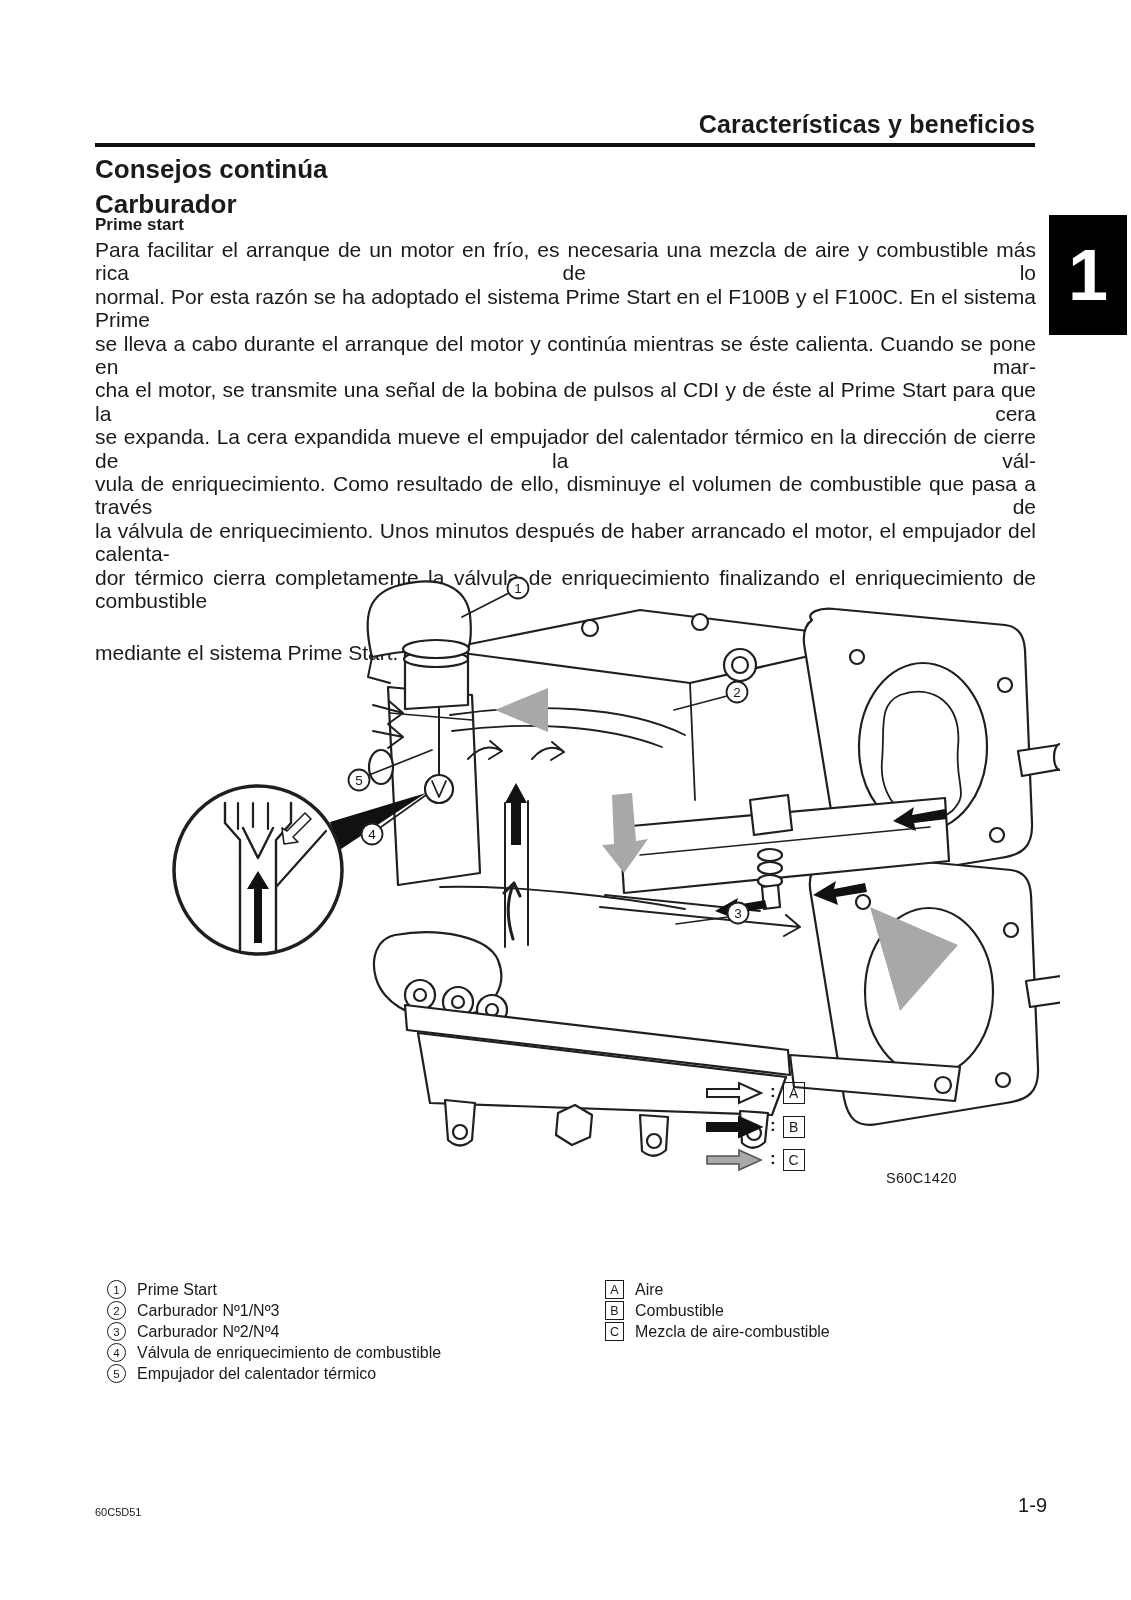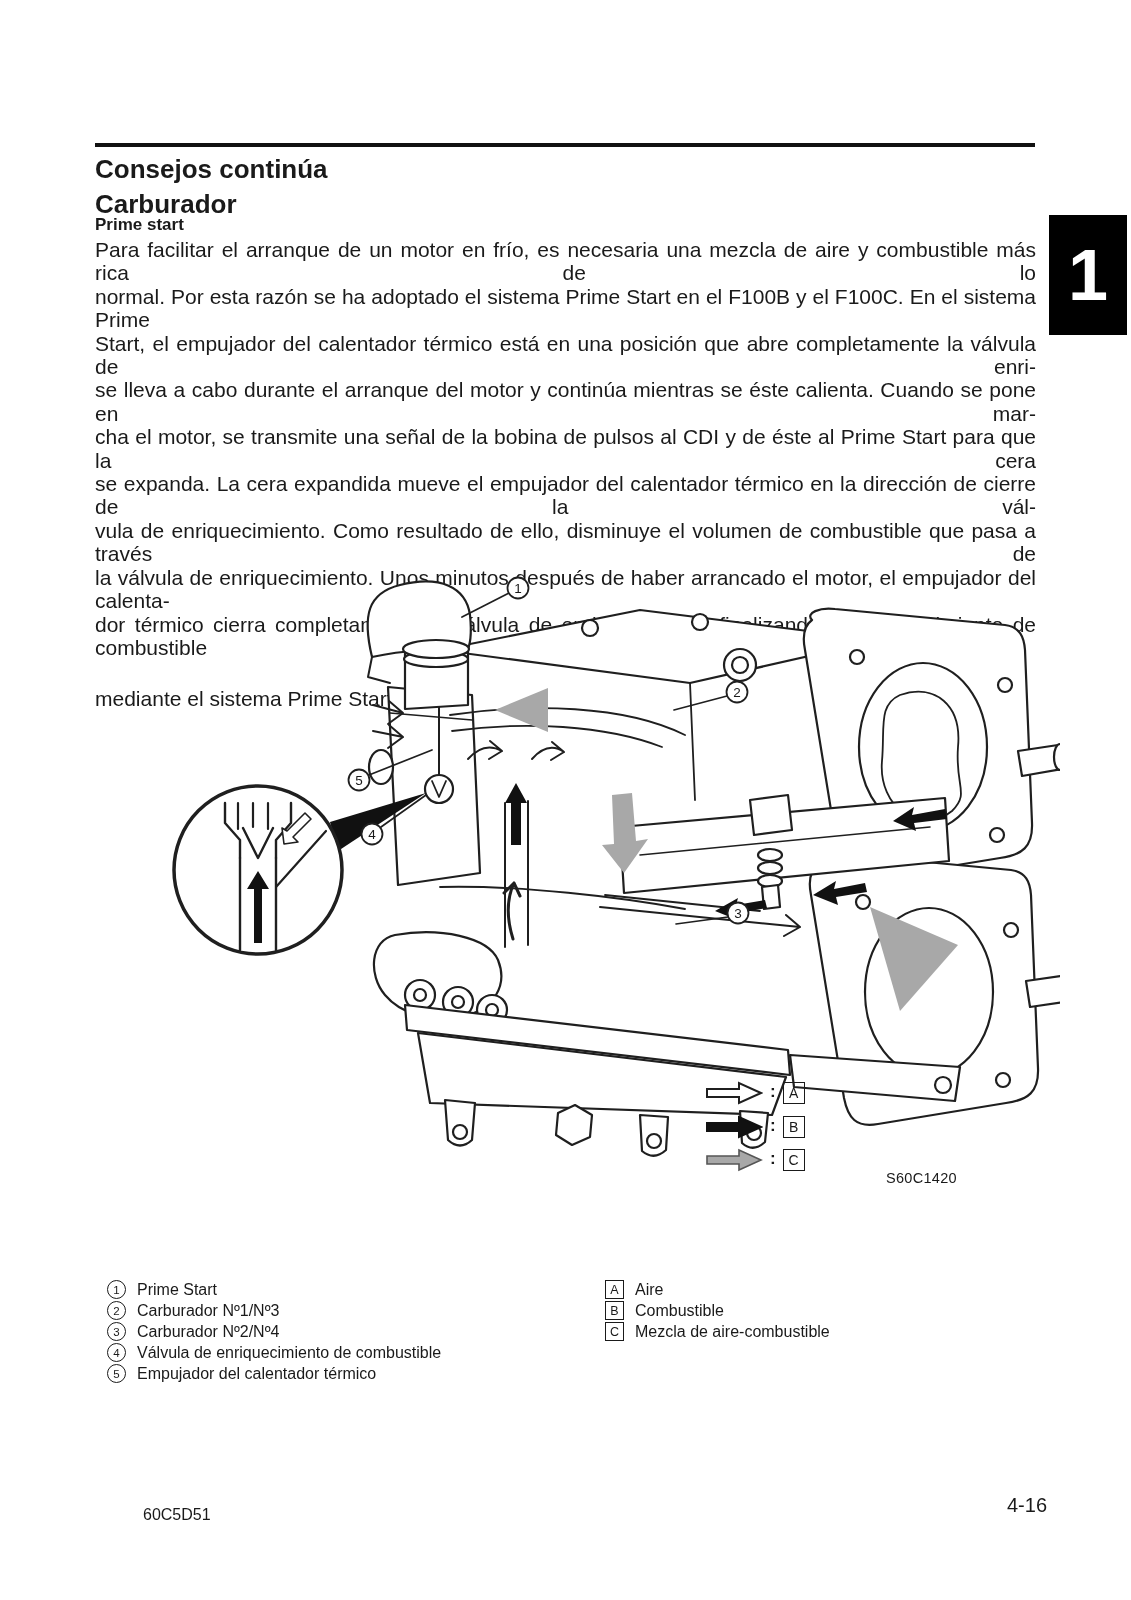--- a/index.html
+++ b/index.html
@@ -49,41 +49,41 @@
   }
   .cletter{
     width:17px; height:17px; border:1.4px solid #1a1a1a;
     display:flex; align-items:center; justify-content:center;
     font-size:12.5px; flex:0 0 auto;
   }
   .legend-label{ font-size:16px; white-space:nowrap; }
   .numbered-legend{ left:107px; top:1279px; }
   .lettered-legend{ left:605px; top:1279px; }
   
-  .footer-code{ left:95px; top:1506px; font-size:16px;margin-left:48px; }
+  .footer-code{ left:95px; top:1506px; font-size:11px; }
   .footer-page{ left:900px; top:1494px; width:147px; text-align:right; font-size:20px; }
 </style>
 </head>
 <body>
 
 <div class="page">
 
+  <div class="abs header-title">Características y beneficios</div>
   <div class="abs header-rule"></div>
   <div class="abs chapter-tab">
     <span>1</span>
   </div>
 
   <div class="abs h1">Consejos continúa</div>
   <div class="abs h2">Carburador</div>
   <div class="abs h3">Prime start</div>
 
   <div class="abs body-text">
     <div class="pline">Para facilitar el arranque de un motor en frío, es necesaria una mezcla de aire y combustible más rica de lo</div>
     <div class="pline">normal. Por esta razón se ha adoptado el sistema Prime Start en el F100B y el F100C. En el sistema Prime</div>
-    <div class="pline">Start, el empujador del calentador térmico está en una posición que abre completamente la válvula de enri-</div>
     <div class="pline">se lleva a cabo durante el arranque del motor y continúa mientras se éste calienta. Cuando se pone en mar-</div>
     <div class="pline">cha el motor, se transmite una señal de la bobina de pulsos al CDI y de éste al Prime Start para que la cera</div>
     <div class="pline">se expanda. La cera expandida mueve el empujador del calentador térmico en la dirección de cierre de la vál-</div>
     <div class="pline">vula de enriquecimiento. Como resultado de ello, disminuye el volumen de combustible que pasa a través de</div>
     <div class="pline">la válvula de enriquecimiento. Unos minutos después de haber arrancado el motor, el empujador del calenta-</div>
     <div class="pline">dor térmico cierra completamente la válvula de enriquecimiento finalizando el enriquecimiento de combustible</div>
     <div class="pline last">mediante el sistema Prime Start.</div>
   </div>
 
   <div class="abs diagram">
@@ -294,15 +294,15 @@
       <span class="cletter">B</span>
       <span class="legend-label">Combustible</span>
     </div>
     <div class="legend-row">
       <span class="cletter">C</span>
       <span class="legend-label">Mezcla de aire-combustible</span>
     </div>
   </div>
 
   <div class="abs footer-code">60C5D51</div>
-  <div class="abs footer-page">4-16</div>
+  <div class="abs footer-page">1-9</div>
 
 </div>
 
 </body></html>

